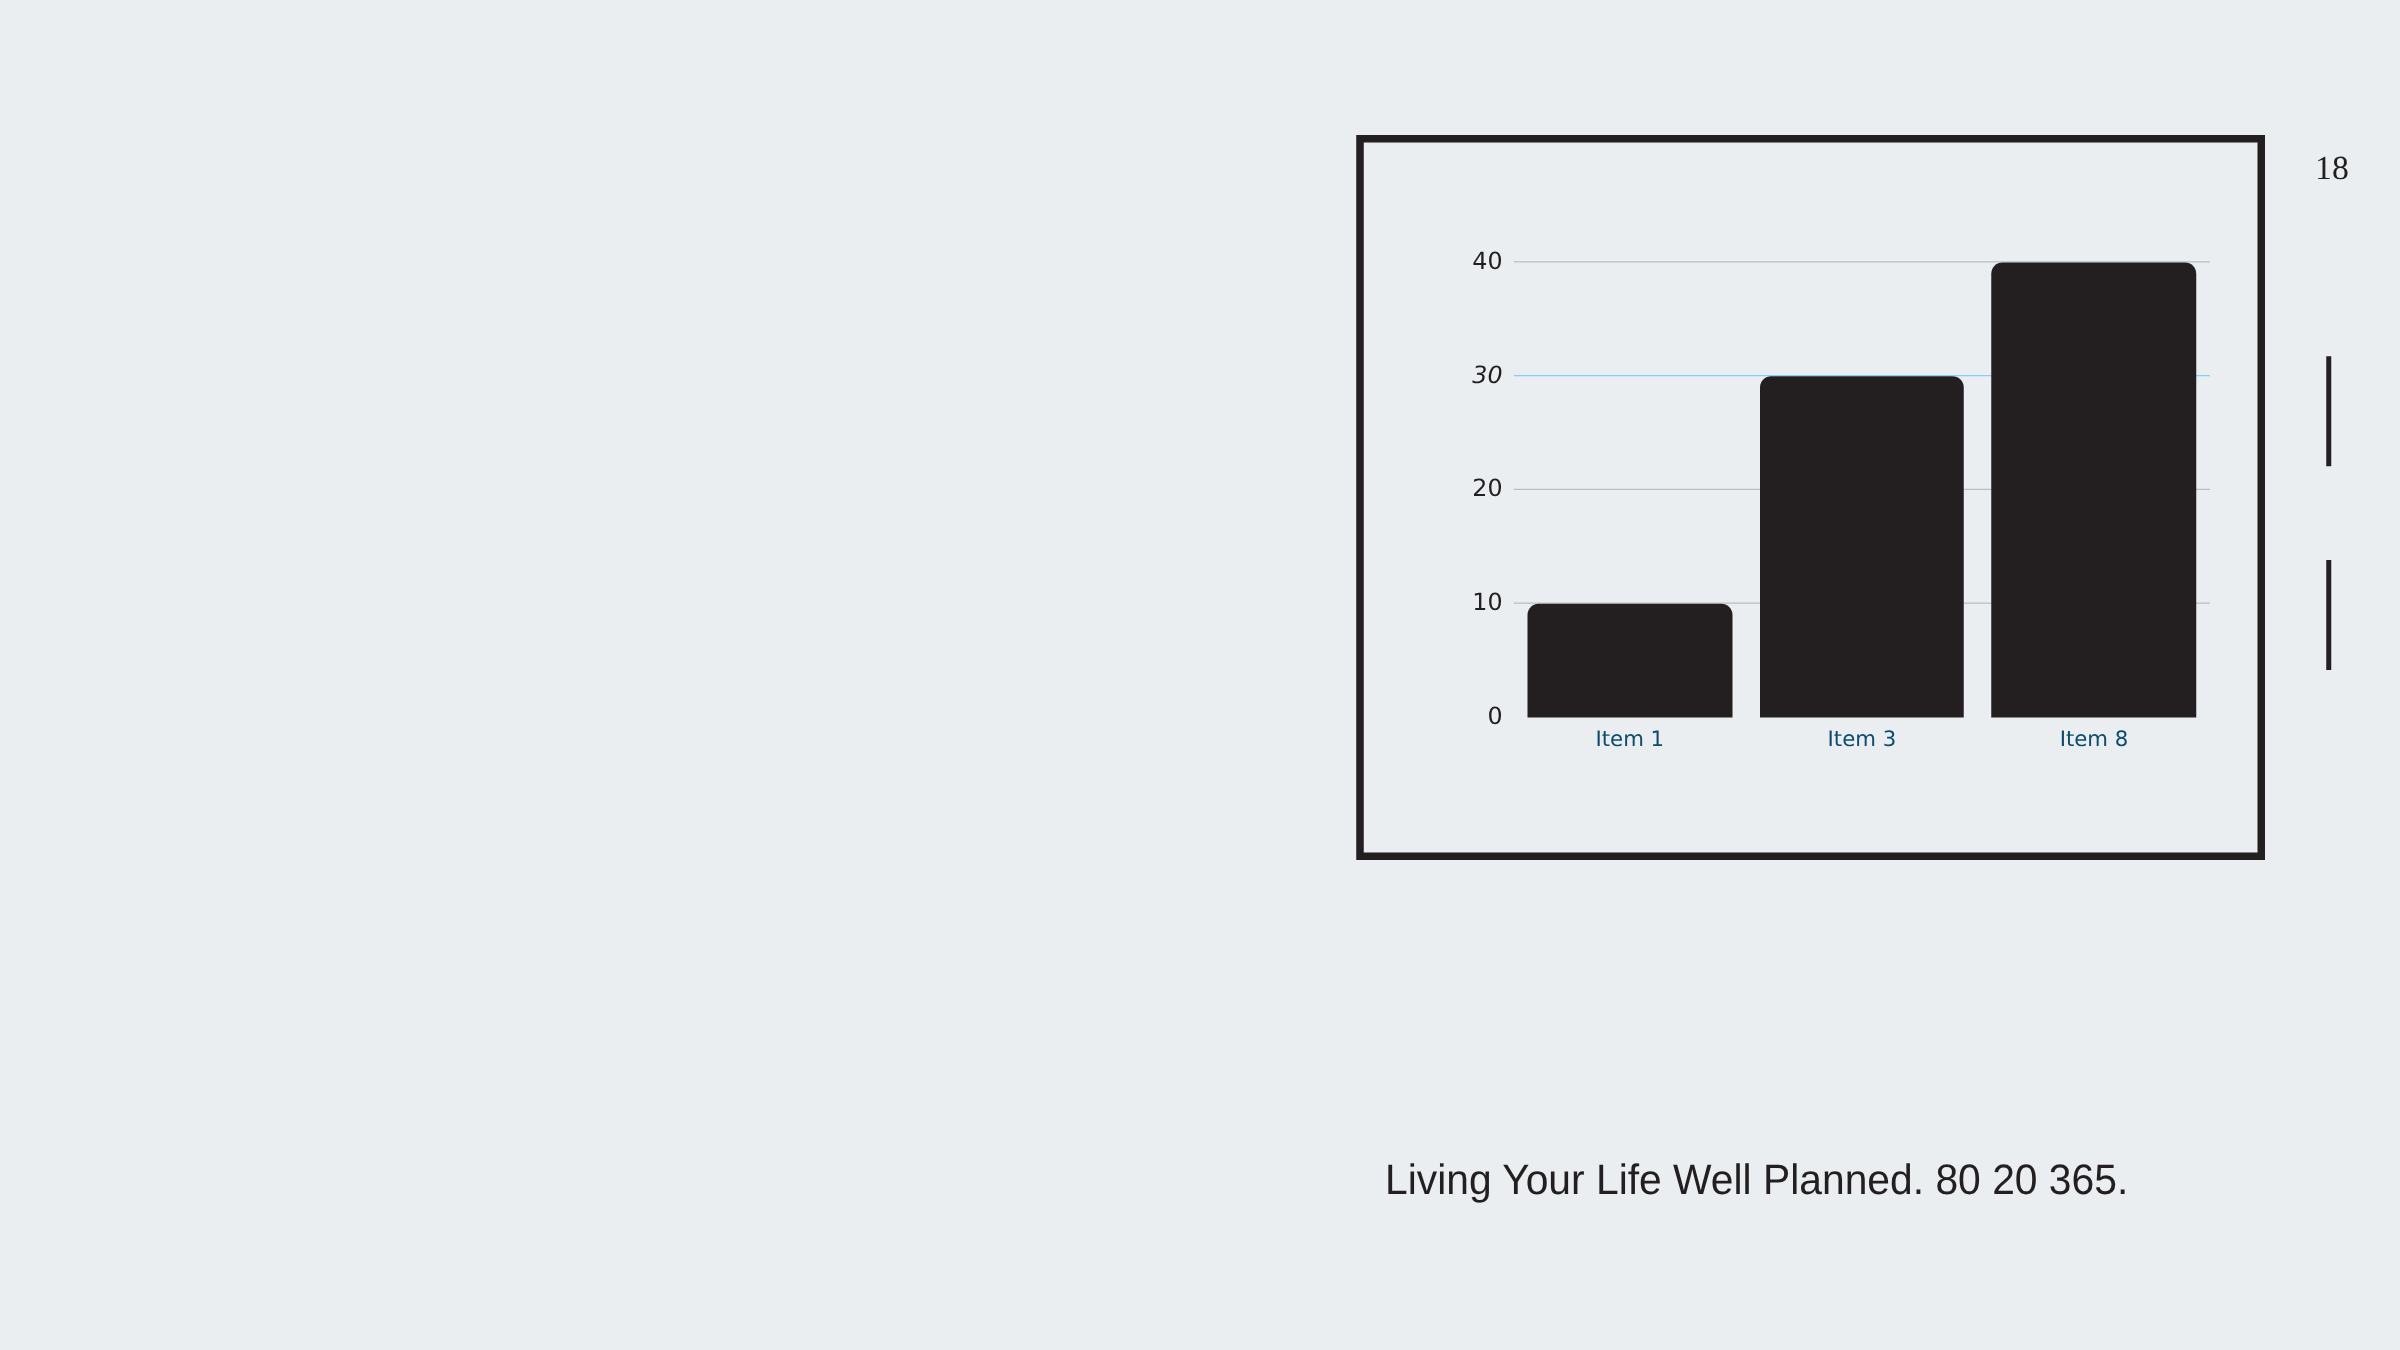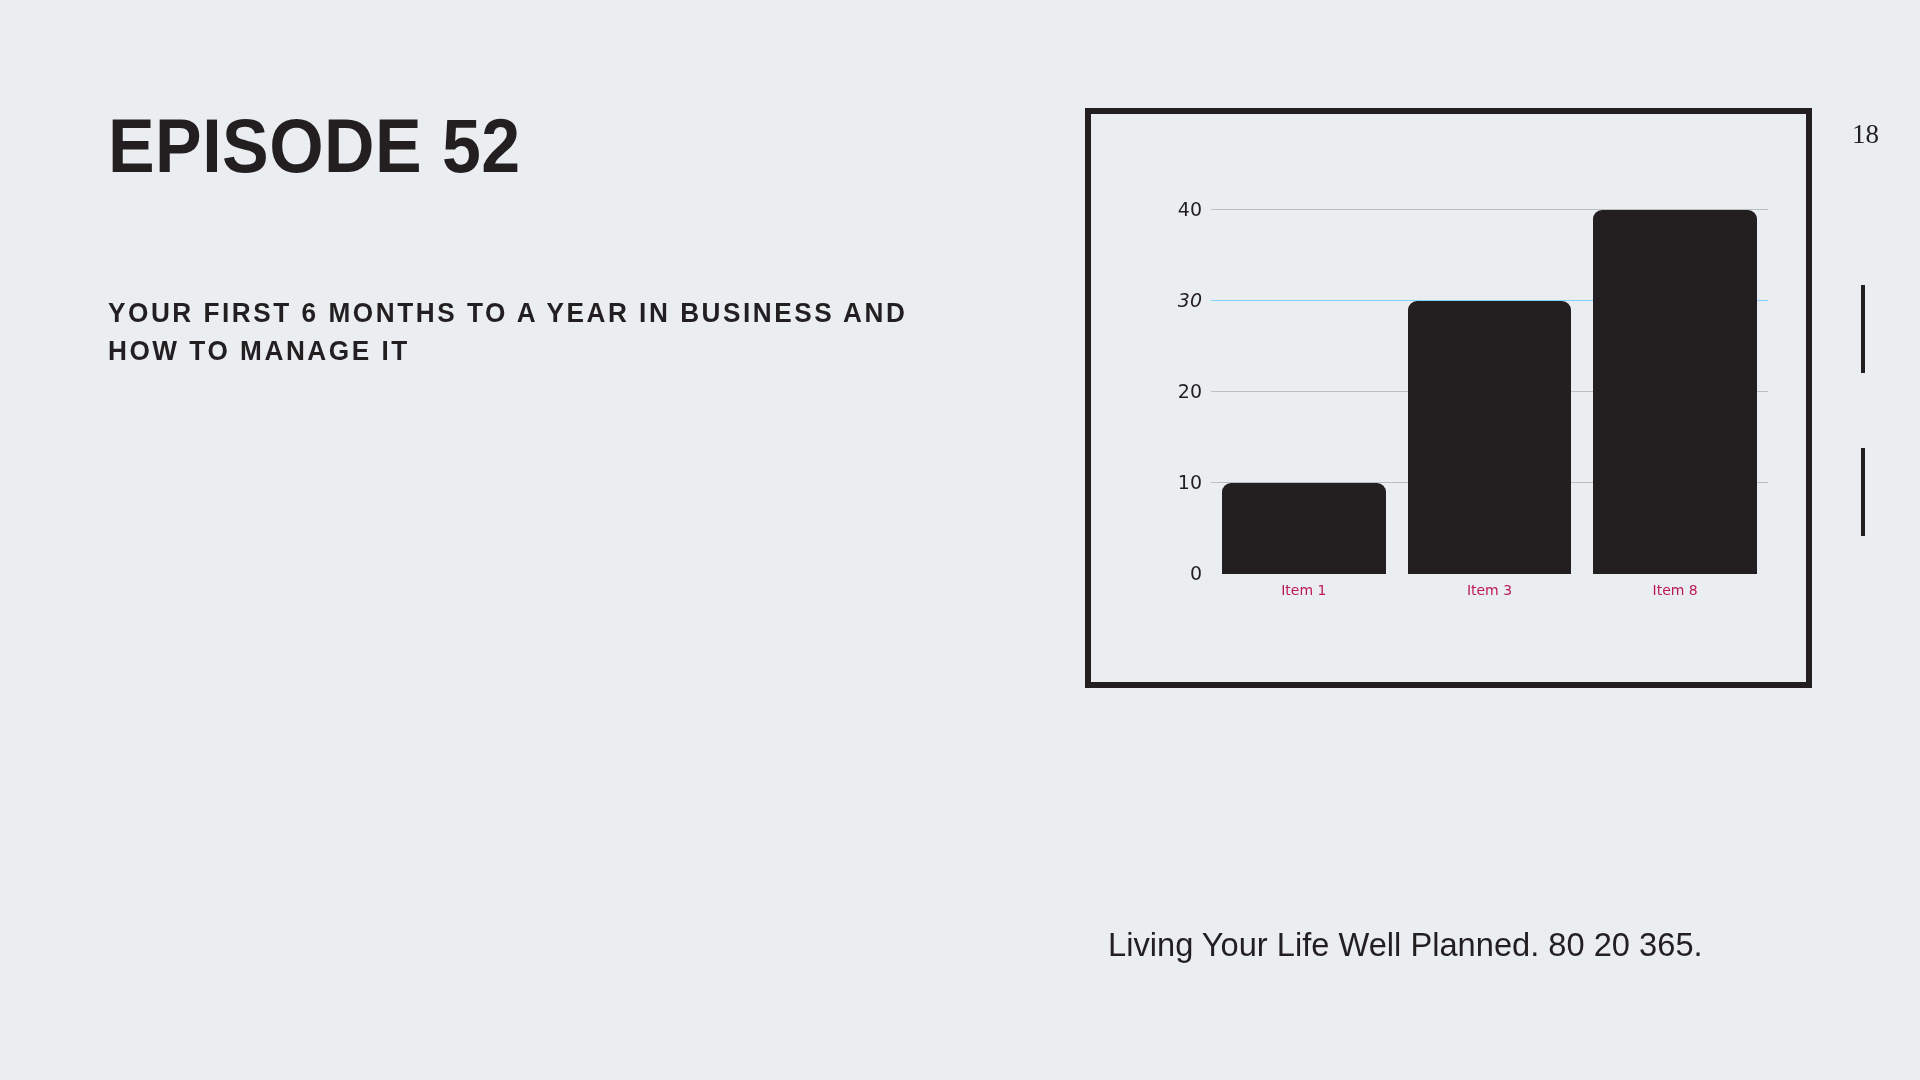--- a/index.html
+++ b/index.html
@@ -128,22 +128,22 @@
     background: #231f20;
     border-radius: 9px 9px 0 0;
   }
 
   .xtick-label {
     position: absolute;
     top: calc(100% + 8px);
     left: 50%;
     transform: translateX(-50%);
     font-family: "DejaVu Sans", sans-serif;
-    font-size: 14px;
-    color: #be185d;
+    font-size: 17px;
+    color: #0c4a6e;
     white-space: nowrap;
   }
 
   
   .slide-number {
     position: absolute;
     left: 1852px;
     top: 121px;
     font-family: Liberation Serif, serif;
     font-size: 27px;
@@ -171,24 +171,20 @@
     white-space: nowrap;
     transform: scaleX(0.96);
     transform-origin: left top;
   }
 </style>
 </head>
 <body>
 
 <div class="slide">
 
-  <div class="left-block">
-    <h1 class="episode-title">EPISODE 52</h1>
-    <h2 class="episode-subtitle">Your first 6 months to a year in business and how to manage it</h2>
-  </div>
 
   <div class="chart-frame">
     <div class="chart-inner">
       <div class="plot-area">
 
         <div class="gridline" style="bottom: 90.91%; background: rgb(185, 191, 194);">
           <span class="ytick-label">40</span>
         </div>
         <div class="gridline" style="bottom: 68.18%; background: #7dd3fc; font-style: italic;">
           <span class="ytick-label">30</span>

